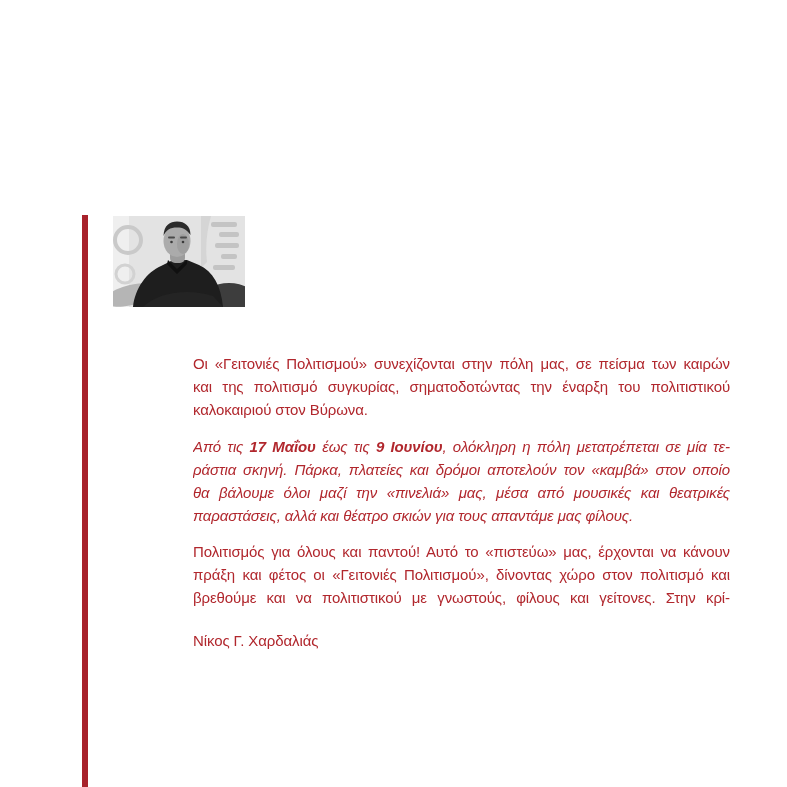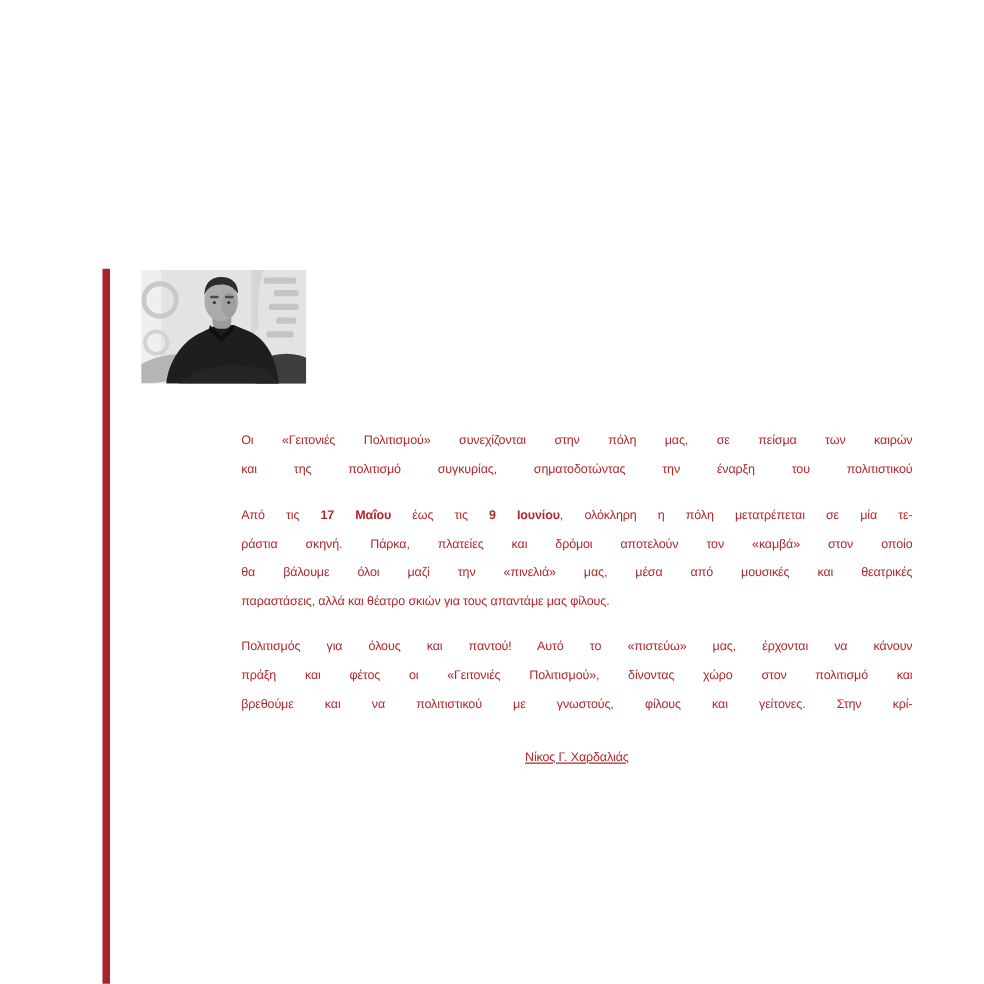--- a/index.html
+++ b/index.html
@@ -17,45 +17,44 @@
     background: #a8222b;
   }
   .photo {
     position: absolute;
     left: 113px; top: 216px;
     width: 132px; height: 91px;
     overflow: hidden;
   }
   .text-col {
     position: absolute;
-    left: 193px; top: 341px;
+    left: 193px; top: 352px;
     width: 537px;
     color: #b1272d;
-    font-size: 10px;
+    font-size: 15px;
     line-height: 23px;
     letter-spacing: -0.1px;
   }
   .para { margin: 0; }
   .para.gap14 { margin-bottom: 14px; }
-  .para.gap13 { margin-bottom: 13px; }
+  .para.gap13 { margin-bottom: 13px; font-style: italic; }
   .line {
     text-align: justify;
     text-align-last: justify;
     height: 23px;
     overflow: hidden;
     white-space: normal;
   }
   .line.last {
     text-align-last: left;
   }
   .b { font-weight: bold; }
   .signature {
     margin-top: 20px;
-    text-align: center;
-    text-decoration: underline;
+    text-align: left;
   }
   .signature .sig-line { height: 23px; }
   .signature .role { font-weight: bold; }
 </style>
 </head>
 <body>
 
 <div class="accent-bar"></div>
 
 <div class="photo">
@@ -88,20 +87,21 @@
     <circle cx="70" cy="26" r="1.3" fill="#3a3a3a"></circle>
     <path d="M55 44 L64 53 L74 44 L74 48 L64 58 L54 48 Z" fill="#101010"></path>
   </svg>
 </div>
 
 <div class="text-col">
 
   <div class="para gap14">
     <div class="line">Οι «Γειτονιές Πολιτισμού» συνεχίζονται στην πόλη μας, σε πείσμα των καιρών</div>
     <div class="line">και της πολιτισμό συγκυρίας, σηματοδοτώντας την έναρξη του πολιτιστικού</div>
+    <div class="line last">καλοκαιριού στον Βύρωνα.</div>
   </div>
 
   <div class="para gap13">
     <div class="line"><span>Από τις </span><span class="b">17 Μαΐου</span><span> έως τις </span><span class="b">9 Ιουνίου</span><span>, ολόκληρη η πόλη μετατρέπεται σε μία τε-</span></div>
     <div class="line">ράστια σκηνή. Πάρκα, πλατείες και δρόμοι αποτελούν τον «καμβά» στον οποίο</div>
     <div class="line">θα βάλουμε όλοι μαζί την «πινελιά» μας, μέσα από μουσικές και θεατρικές</div>
     <div class="line last">παραστάσεις, αλλά και θέατρο σκιών για τους απαντάμε μας φίλους.</div>
   </div>
 
   <div class="para">

